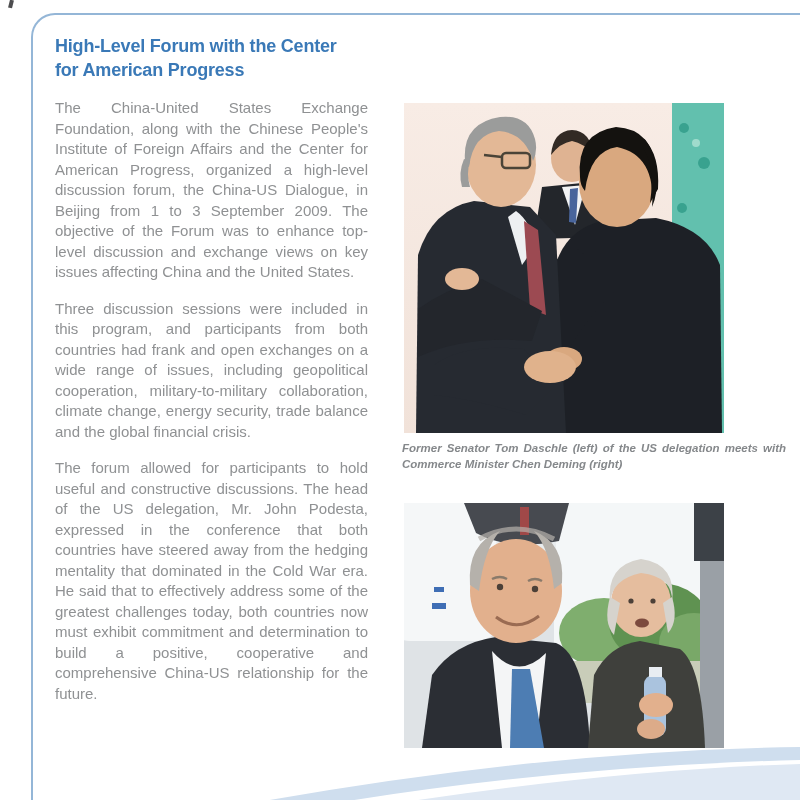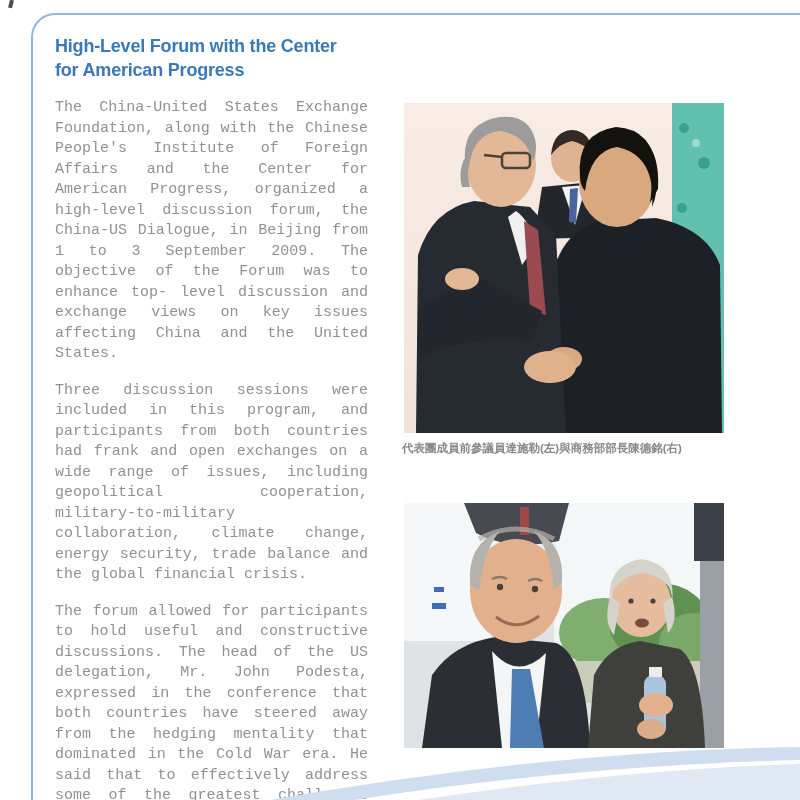--- a/index.html
+++ b/index.html
@@ -18,21 +18,20 @@
     background:#4d4d4f;transform:rotate(14deg);
   }
   .text-col{position:absolute;left:55px;top:34px;width:325px;}
   h1.title{
     margin:0 0 16px 0;font-size:18px;line-height:24px;font-weight:bold;
     color:#3a79b7;white-space:pre-line;letter-spacing:-0.2px;
   }
   p.body{
     margin:0 12px 16px 0;font-size:15px;line-height:20.5px;color:#8f9193;
     text-align:justify;
-    font-family:Liberation Mono, monospace;
   }
   .photo{position:absolute;overflow:hidden;background:#eee;}
   .photo svg{display:block;}
   .photo1{left:404px;top:103px;width:320px;height:330px;}
   .photo2{left:404px;top:503px;width:320px;height:245px;}
   .caption{
     position:absolute;left:402px;width:384px;color:#85888b;
     font-size:11.5px;line-height:15.5px;font-weight:bold;font-style:italic;
     text-align:justify;z-index:3;
   }
@@ -121,21 +120,21 @@
 
         <path d="M30 262 Q60 240 120 246 L152 282 L122 312 Q70 296 30 292 Z" fill="#262a31"></path>
       </g>
 
       <ellipse cx="160" cy="256" rx="18" ry="12" fill="#d9a87f"></ellipse>
       <ellipse cx="146" cy="264" rx="26" ry="16" fill="#e0b28c"></ellipse>
     </svg>
   </div>
 
   <div class="caption caption1">
-    <span class="zh">代表團成員前參議員達施勒(左)與商務部部長陳德銘(右)</span>
+    <span class="en">Former Senator Tom Daschle (left) of the US delegation meets with Commerce Minister Chen Deming (right)</span>
   </div>
 
   <div class="photo photo2">
     <svg viewBox="0 0 320 245" width="320" height="245">
       <rect x="0" y="0" width="320" height="245" fill="#dfe3e6"></rect>
 
       <rect x="150" y="0" width="146" height="200" fill="#f4f7f8"></rect>
       <g>
         <ellipse cx="200" cy="130" rx="45" ry="35" fill="#7fae6e"></ellipse>
         <ellipse cx="255" cy="120" rx="50" ry="40" fill="#5f9251"></ellipse>

